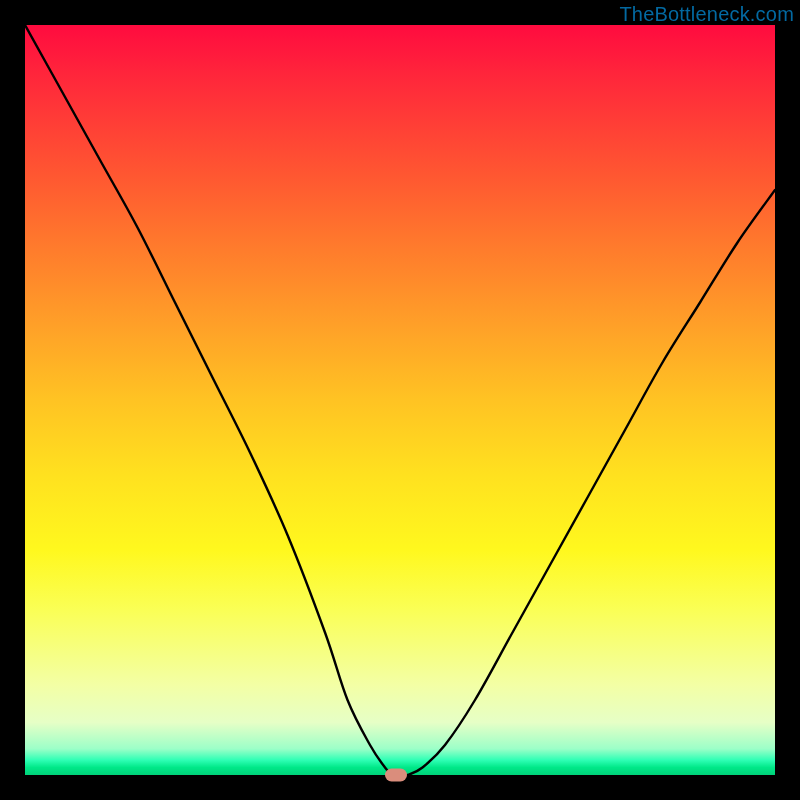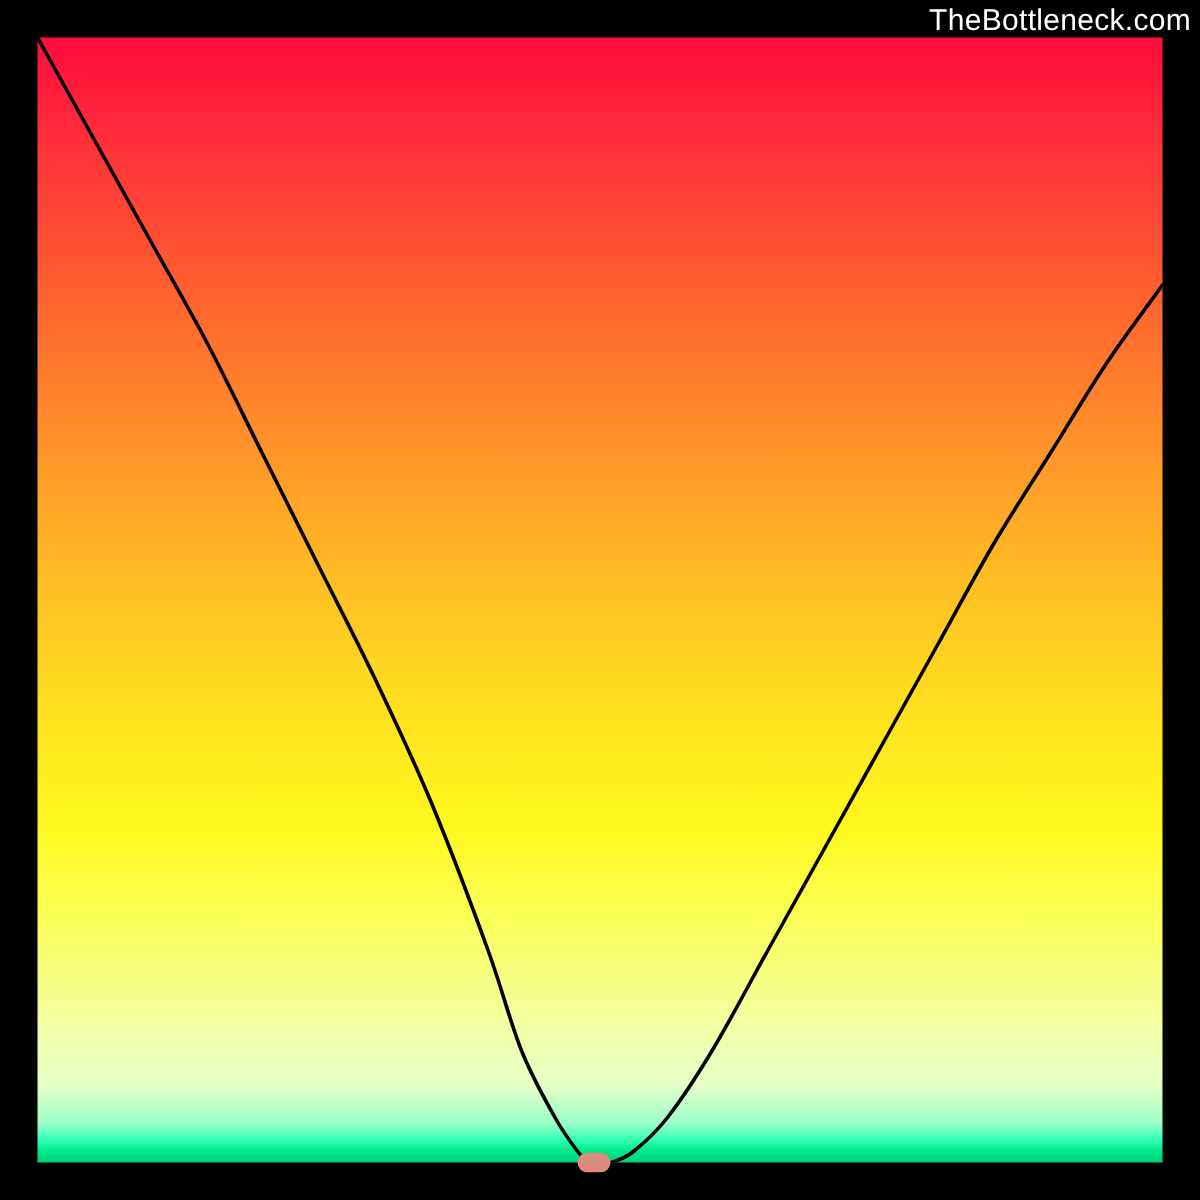--- a/index.html
+++ b/index.html
@@ -54,21 +54,21 @@
     width: 22px;
     height: 13px;
     border-radius: 7px;
     background: #da8d7c;
     transform: translate(-50%, -50%);
   }
   .watermark {
     position: absolute;
     top: 3px;
     right: 6px;
-    color: #ffffff;
+    color: #0369a1;
     font-size: 20px;
     letter-spacing: 0.2px;
   }
 </style>
 </head>
 <body>
 
 <div class="frame">
 
   <div class="plot-area">

